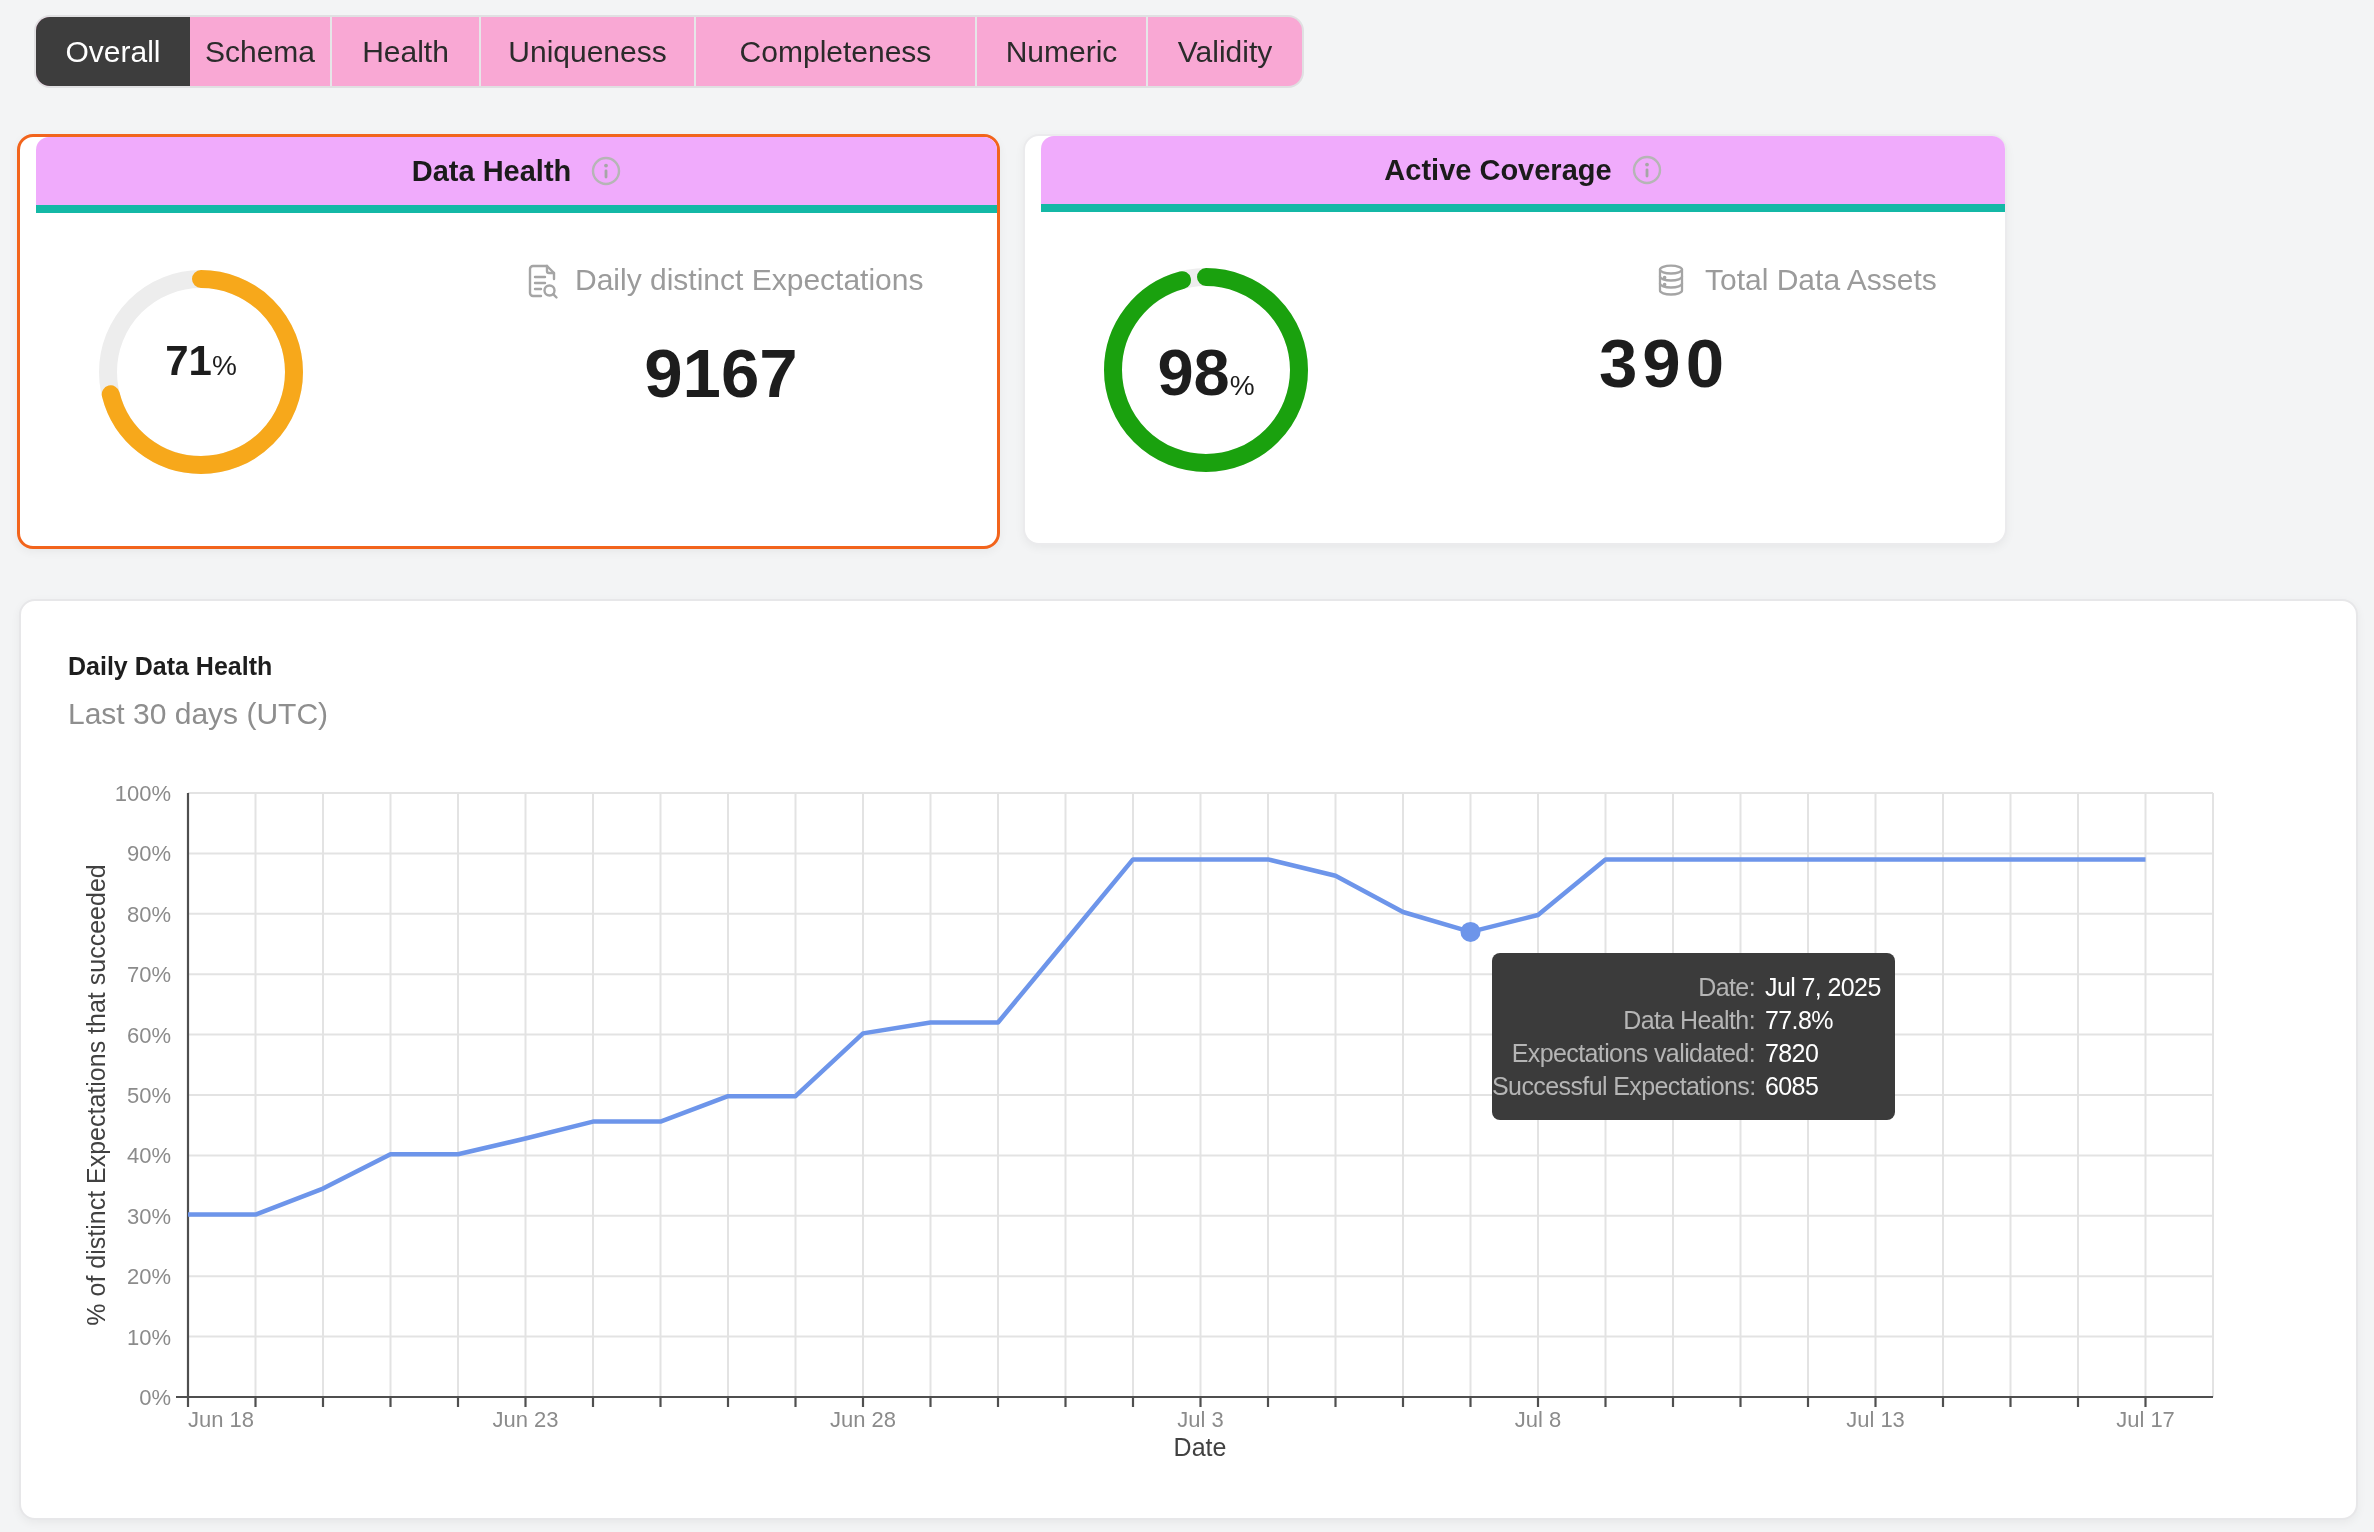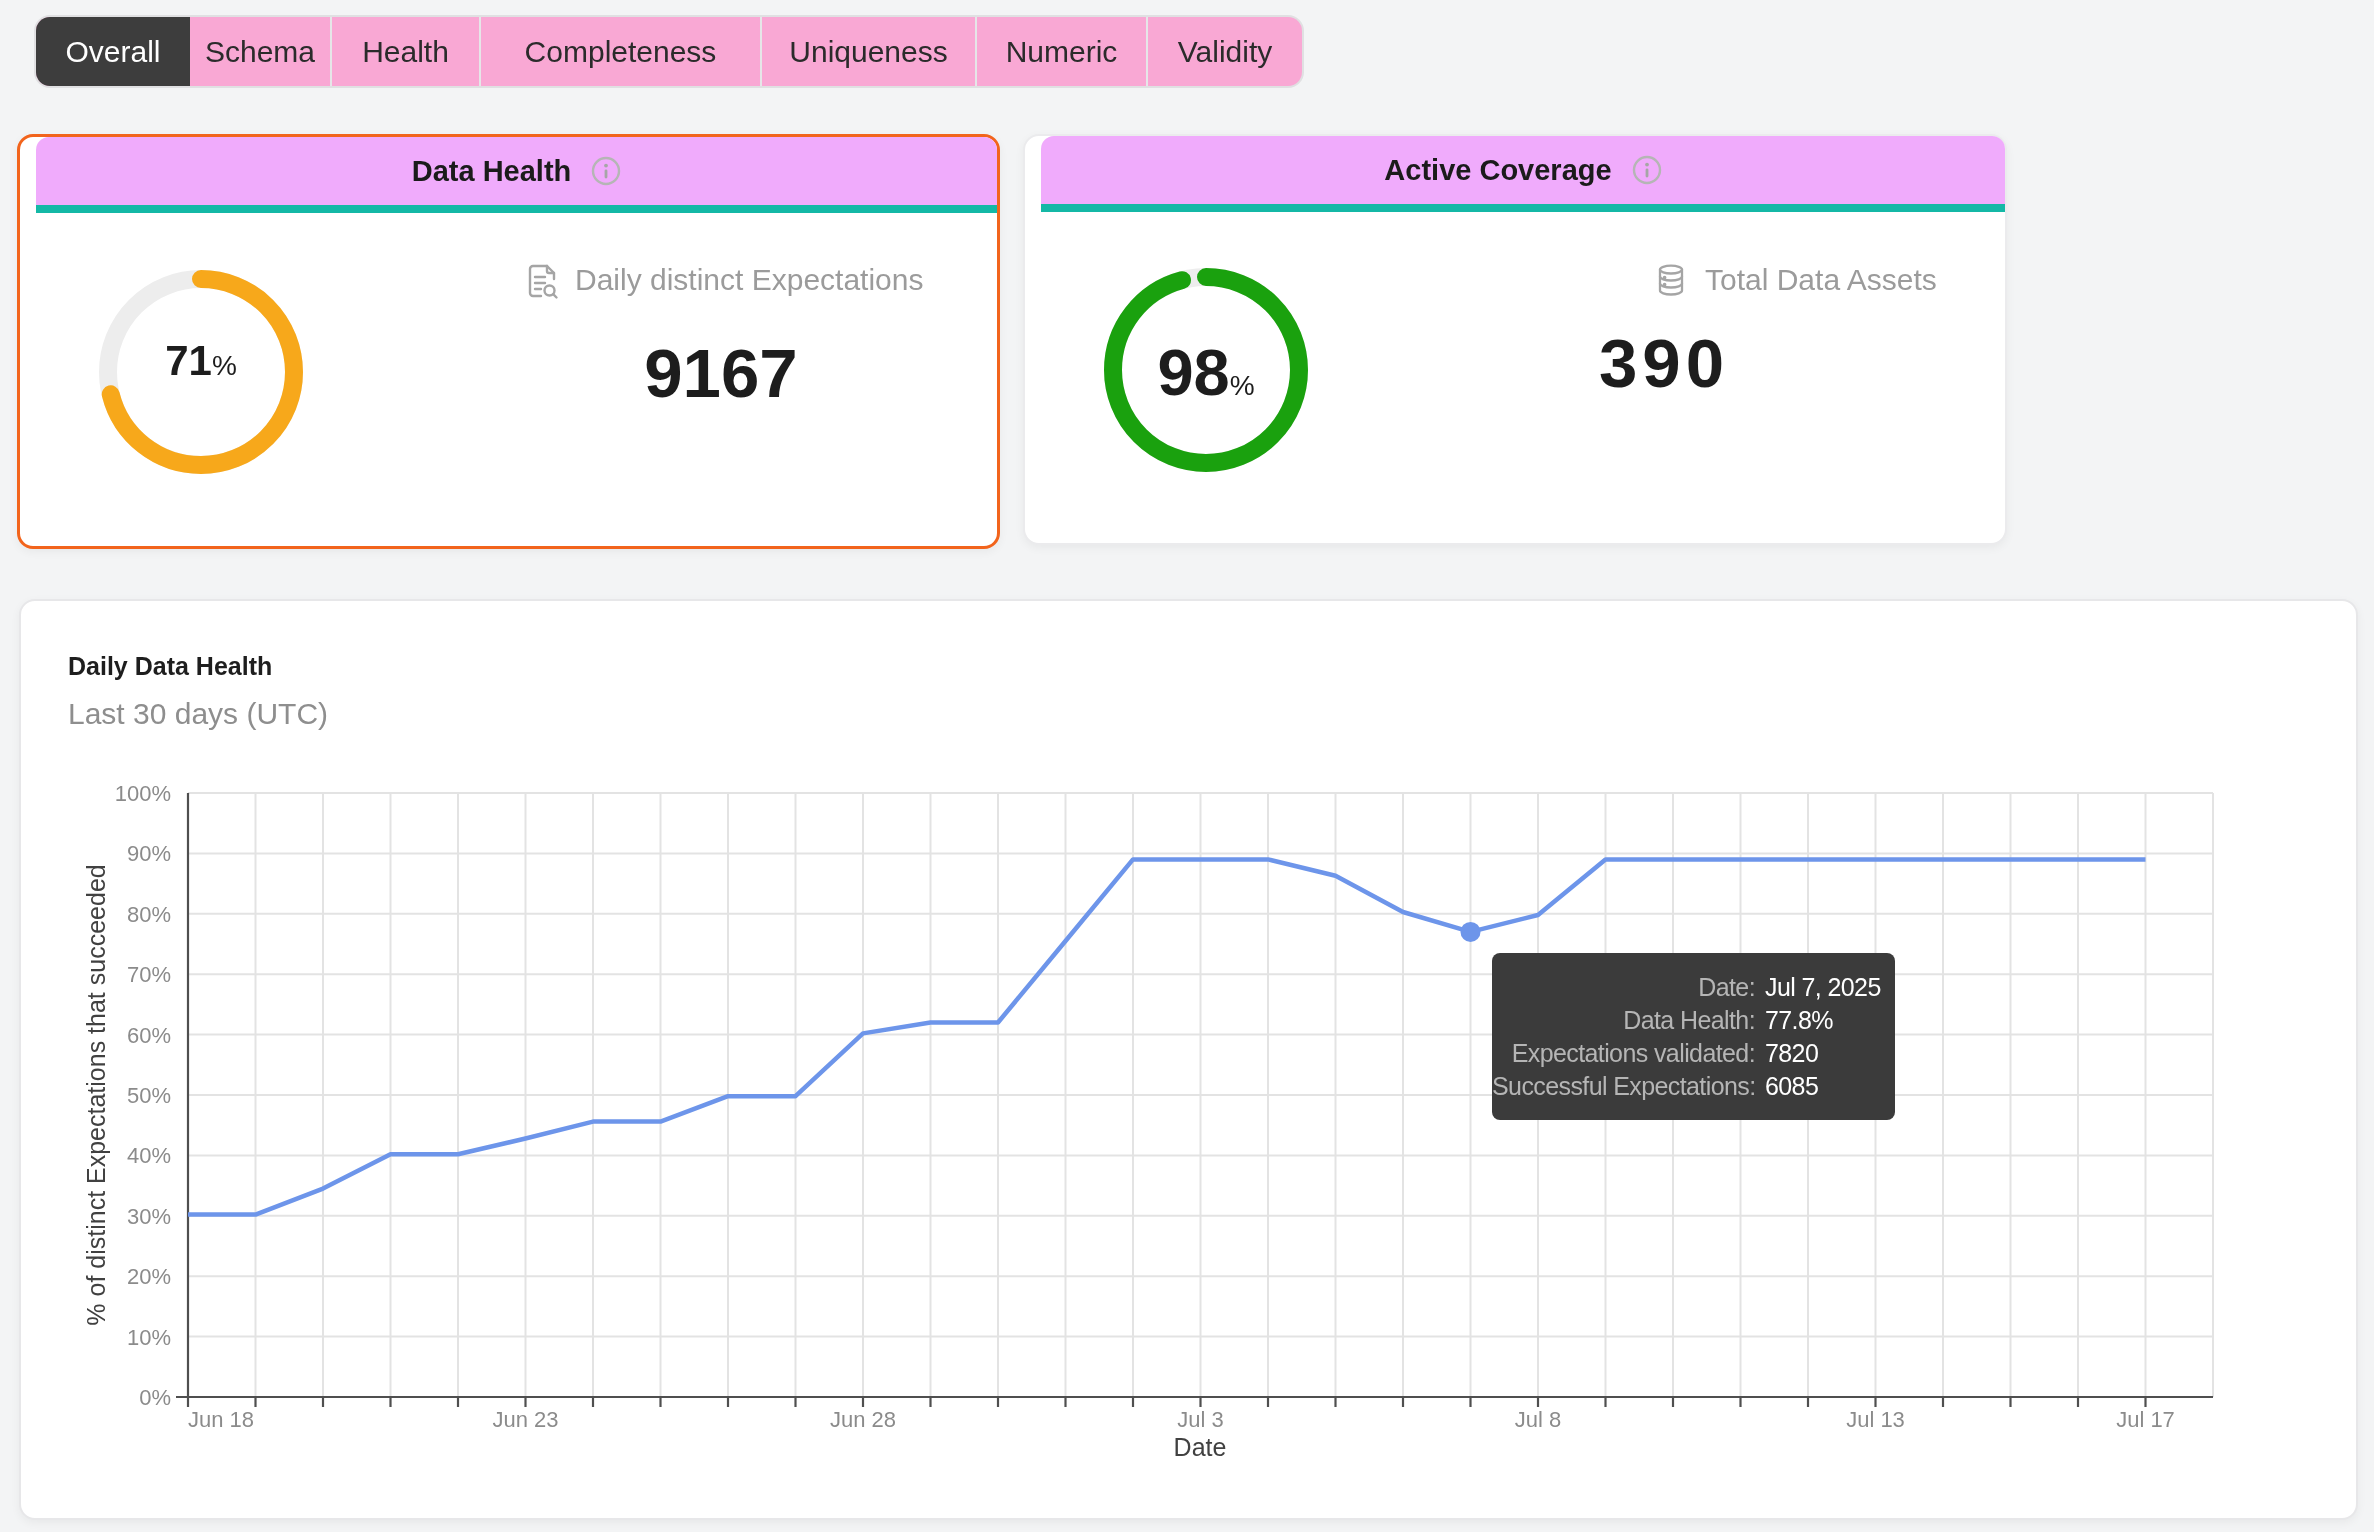--- a/index.html
+++ b/index.html
@@ -34,22 +34,22 @@
 .tooltip .lbl { width:263px; text-align:right; color:#b5b5b5; }
 .tooltip .val { margin-left:10px; color:#ffffff; }
 </style>
 </head>
 <body>
 
 <div class="abs tabs">
   <div class="tab active" style="width:154px;">Overall</div>
   <div class="tab" style="width:140px;">Schema</div>
   <div class="tab" style="width:149px;">Health</div>
+  <div class="tab" style="width:215px;">Uniqueness</div>
   <div class="tab" style="width:281px;">Completeness</div>
-  <div class="tab" style="width:215px;">Uniqueness</div>
   <div class="tab" style="width:171px;">Numeric</div>
   <div class="tab" style="width:156px;">Validity</div>
 </div>
 
 <div class="abs card card1">
   <div class="cardhead">
     <span class="t">Data Health</span>
     <svg width="30" height="30" viewBox="0 0 30 30" fill="none">
       <circle cx="15" cy="15" r="13" stroke="#b5b5b5" stroke-width="2.4"></circle>
       <circle cx="15" cy="9.6" r="1.9" fill="#a6a6a6"></circle>

